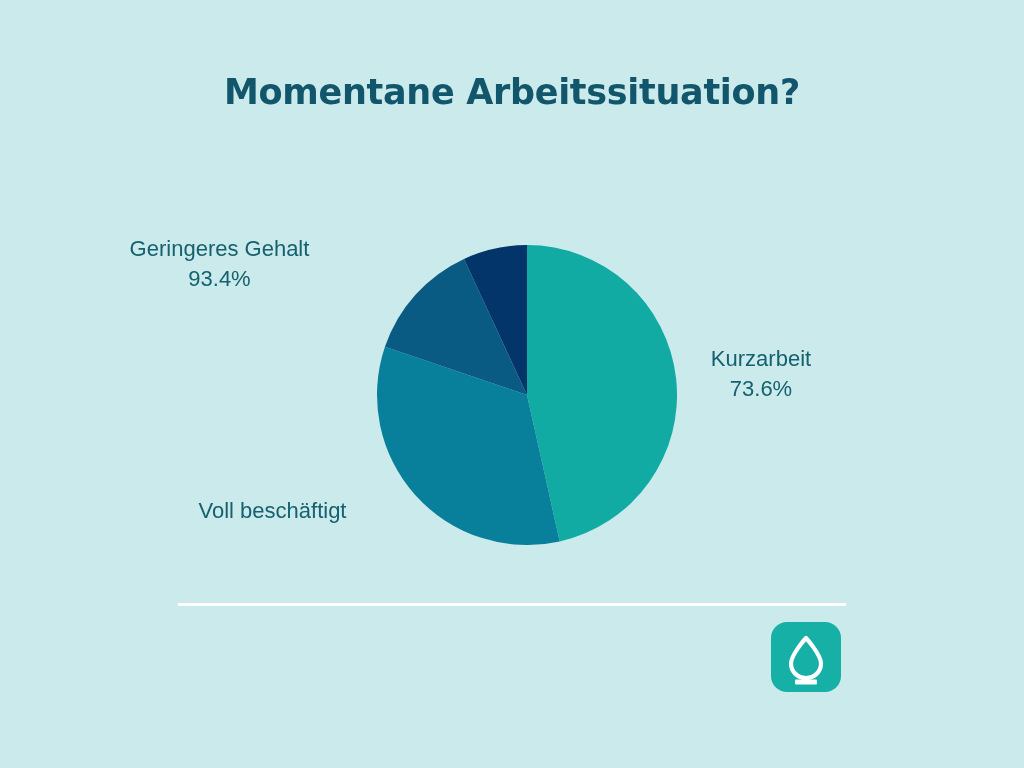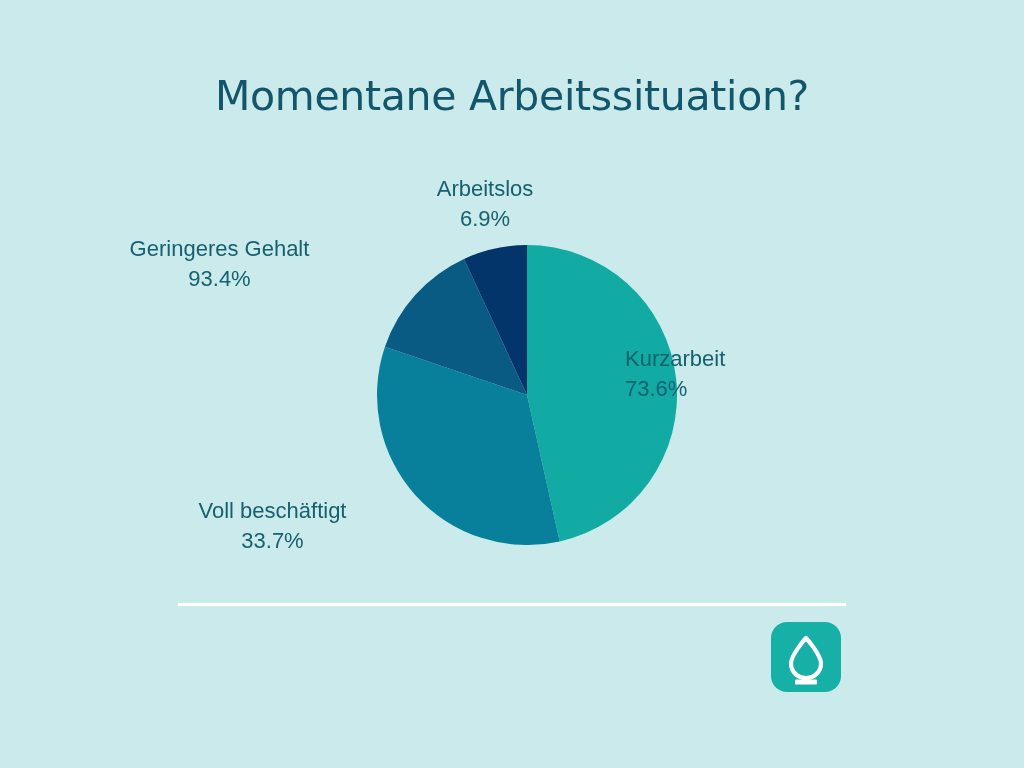--- a/index.html
+++ b/index.html
@@ -21,22 +21,22 @@
     height: 768px;
   }
 
   
   .chart-title {
     position: absolute;
     left: 0;
     top: 72px;
     width: 1024px;
     text-align: center;
-    font-size: 41px;
-    font-weight: normal;
+    font-size: 35px;
+    font-weight: bold;
     letter-spacing: -0.3px;
     color: #11566b;
     font-family: "DejaVu Sans", sans-serif;
   }
 
   
   .pie-wrap {
     position: absolute;
     left: 377px;
     top: 245px;
@@ -66,23 +66,24 @@
     width: 260px;
     text-align: center;
   }
   #label-geringeres {
     left: 68px;
     top: 234px;
     width: 303px;
     text-align: center;
   }
   #label-kurzarbeit {
-    left: 625px;
+    left: 661px;
     top: 344px;
     width: 200px;
+    text-align: center;
   }
   #label-voll {
     left: 145px;
     top: 496px;
     width: 255px;
     text-align: center;
   }
 
   
   .divider {
@@ -132,38 +133,33 @@
       <path fill="#12aba4" d="M 150 150 L 150.00 0.00 A 150 150 0 0 1 182.72 296.39 Z"></path>
 
       <path fill="#08809b" d="M 150 150 L 182.72 296.39 A 150 150 0 0 1 7.94 101.86 Z"></path>
 
       <path fill="#0a5b83" d="M 150 150 L 7.94 101.86 A 150 150 0 0 1 86.99 13.88 Z"></path>
 
       <path fill="#04356a" d="M 150 150 L 86.99 13.88 A 150 150 0 0 1 150.00 0.00 Z"></path>
     </svg>
   </div>
 
-  <div class="slice-label" id="label-arbeitslos">
-    <span class="lbl-name">Arbeitslos</span>
-    <span class="lbl-pct">6.9%</span>
-  </div>
 
   <div class="slice-label" id="label-geringeres">
     <span class="lbl-name">Geringeres Gehalt</span>
     <span class="lbl-pct">93.4%</span>
   </div>
 
   <div class="slice-label" id="label-kurzarbeit">
     <span class="lbl-name">Kurzarbeit</span>
     <span class="lbl-pct">73.6%</span>
   </div>
 
   <div class="slice-label" id="label-voll">
     <span class="lbl-name">Voll beschäftigt</span>
-    <span class="lbl-pct">33.7%</span>
   </div>
 
   <div class="divider"></div>
 
 
   <div class="logo">
     <svg width="70" height="70" viewBox="0 0 70 70">
       <path d="M35 16 C35 16 20 32.5 20 41.5 C20 49.8 26.7 56 35 56 C43.3 56 50 49.8 50 41.5 C50 32.5 35 16 35 16 Z" fill="none" stroke="#ffffff" stroke-width="4.2" stroke-linejoin="round"></path>
       <rect x="24" y="57.5" width="22" height="5" rx="1" fill="#ffffff"></rect>
     </svg>

